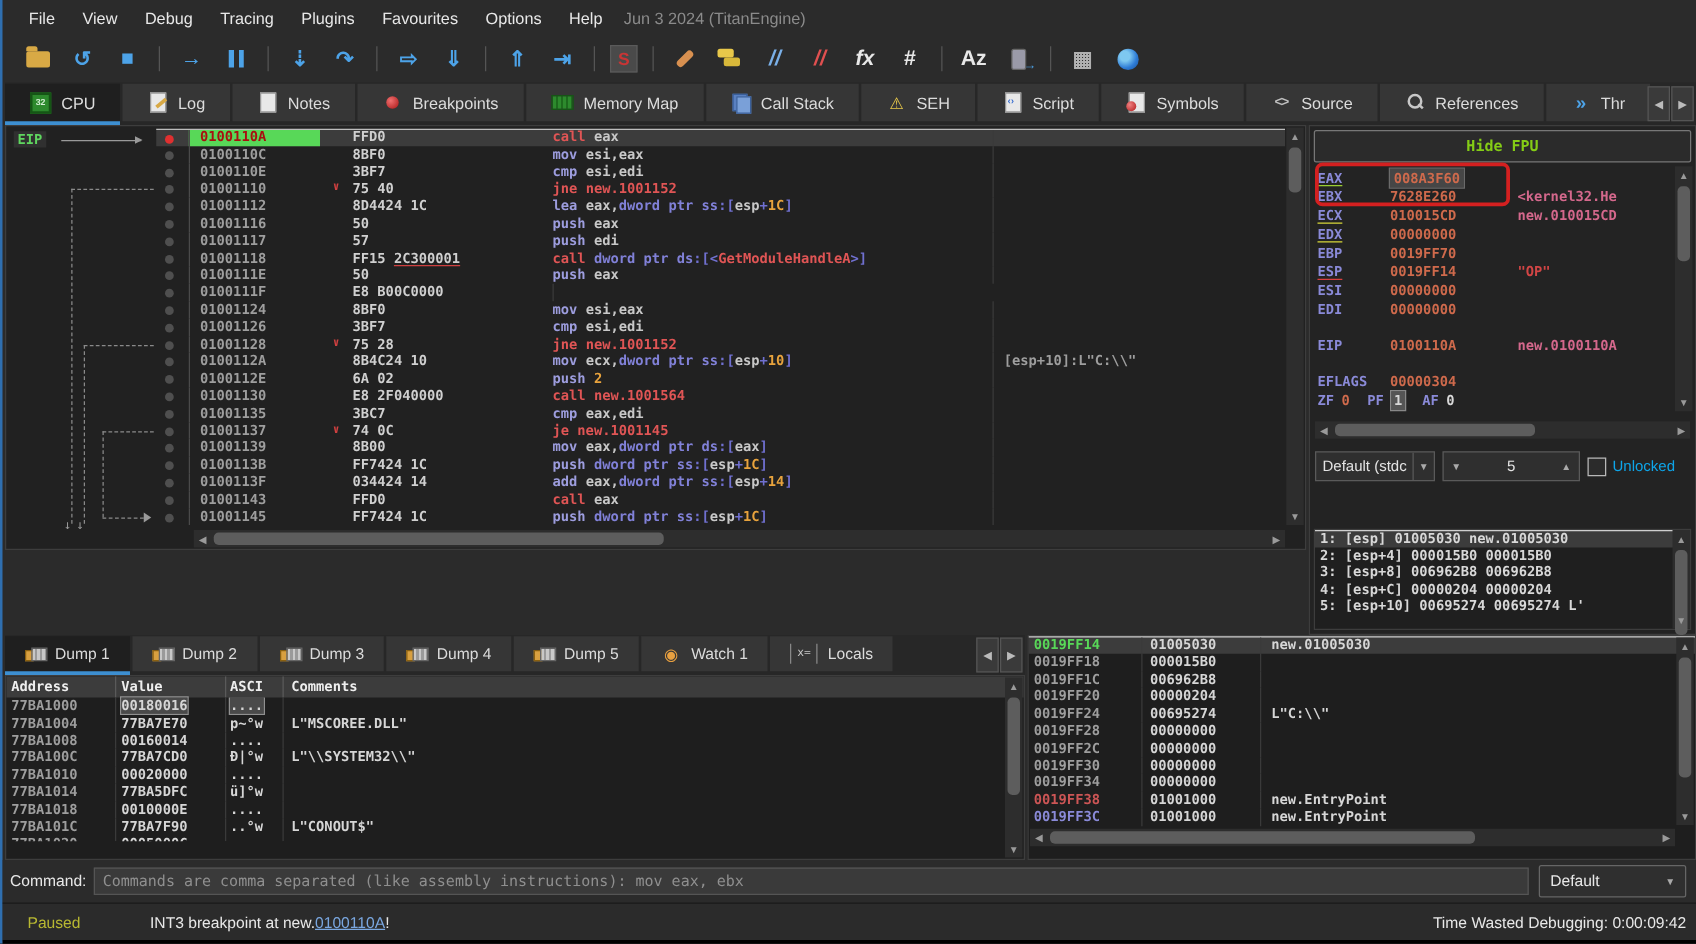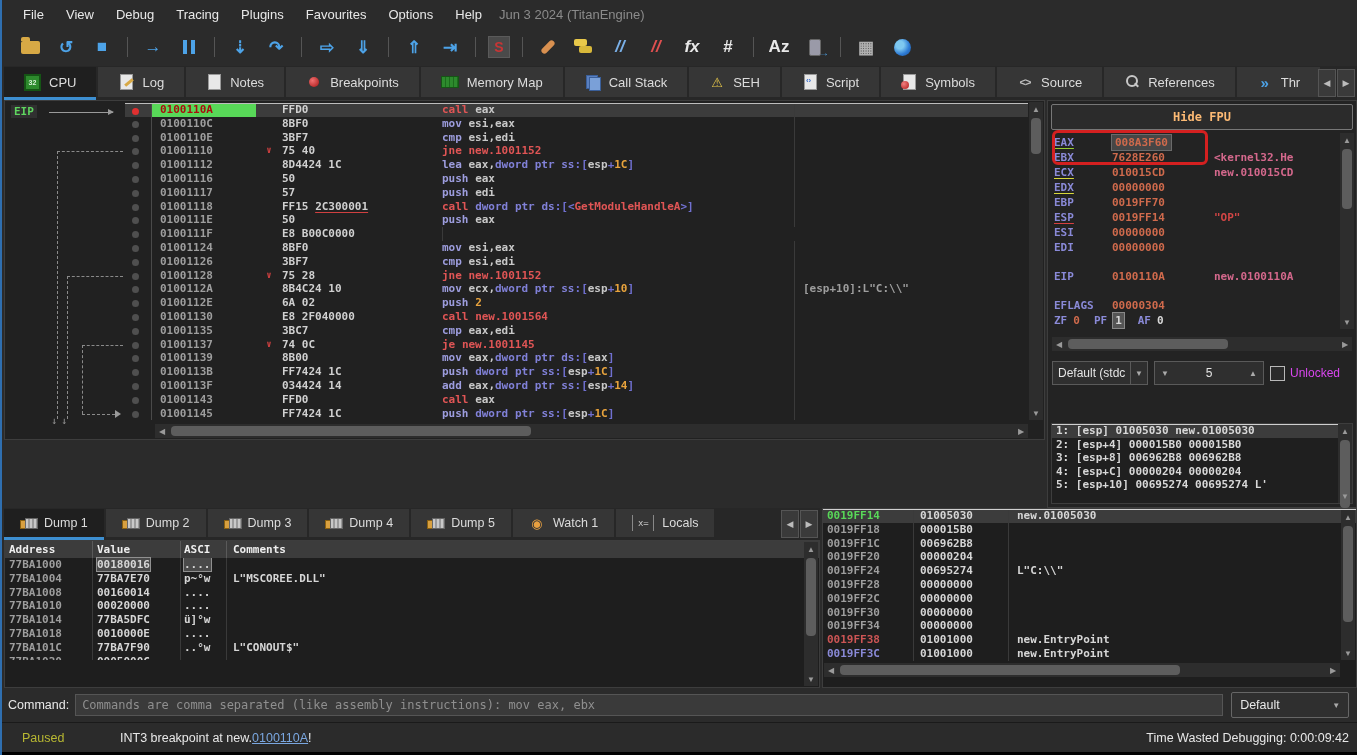--- a/index.html
+++ b/index.html
@@ -89,21 +89,21 @@
   
   .sb{position:absolute;background:#2d2d2d;}
   .sb .ar{position:absolute;color:#9a9a9a;font-size:8px;width:14px;height:14px;display:flex;align-items:center;justify-content:center;}
   .thumb{position:absolute;background:#5d5d5d;border-radius:4px;}
 
   
   .info-line{position:absolute;left:8px;font-size:11.5px;color:#d8d8d8;}
 
   
   #hidefpu{position:absolute;left:3px;top:3px;right:3px;height:24px;background:#2b2b2b;border:1px solid #777;border-radius:2px;
-           color:#fdba74;font-family:"DejaVu Sans Mono",monospace;font-weight:700;font-size:12px;display:flex;align-items:center;justify-content:center;}
+           color:#84cc16;font-family:"DejaVu Sans Mono",monospace;font-weight:700;font-size:12px;display:flex;align-items:center;justify-content:center;}
   #reg-rows{position:absolute;left:6px;top:34px;right:18px;}
   .reg-row{display:flex;height:15px;line-height:15px;font-family:"DejaVu Sans Mono",monospace;font-weight:700;font-size:11px;white-space:pre;}
   .reg-gap{height:14px;}
   .reg-name{width:58px;flex:none;color:#8a8ad8;}
   .u-green{text-decoration:underline;text-decoration-color:#9acd32;text-underline-offset:2px;}
   .u-yellow{text-decoration:underline;text-decoration-color:#d8d83a;text-underline-offset:2px;}
   .u-red{text-decoration:underline;text-decoration-color:#d84040;text-underline-offset:2px;}
   .reg-val{width:86px;flex:none;color:#cf6a4c;}
   .vbox{background:#464646;outline:1px solid #6a6a6a;width:auto;padding:0 3px;}
   .reg-com{flex:1;color:#d4688c;overflow:hidden;}
@@ -112,21 +112,21 @@
   .flag-val{color:#d8d8d8;margin-right:14px;}
   .flag-val.orange{color:#cf6a4c;}
   .flag-val.hl{background:#555;outline:1px solid #888;padding:0 2px;}
   #redbox{position:absolute;left:4px;top:29px;width:150px;height:29px;border:3px solid #d42020;border-radius:6px;z-index:5;}
   #reg-controls{position:absolute;left:4px;top:258px;right:4px;height:28px;display:flex;align-items:center;gap:6px;}
   .ctl{background:#2f2f2f;border:1px solid #5a5a5a;height:24px;box-sizing:border-box;display:flex;align-items:center;font-size:12px;color:#e4e4e4;}
   #conv{width:96px;padding-left:5px;justify-content:space-between;overflow:hidden;white-space:nowrap;}
   #conv .dd{border-left:1px solid #5a5a5a;width:16px;height:100%;display:flex;align-items:center;justify-content:center;font-size:8px;color:#aaa;flex:none;}
   #depth{width:110px;justify-content:space-between;padding:0 6px;}
   #depth .sp{font-size:8px;color:#aaa;}
-  #unlock{display:flex;align-items:center;gap:5px;font-size:12px;color:#d946ef;}
+  #unlock{display:flex;align-items:center;gap:5px;font-size:12px;color:#0ea5e9;}
   #unlock .box{width:13px;height:13px;border:1px solid #b8b8b8;background:#2b2b2b;}
   #args{position:absolute;left:3px;top:290px;right:3px;bottom:3px;background:#1f1f1f;border:1px solid #3d3d3d;margin-top:32px;}
   .arg-row{height:13.5px;line-height:13.5px;font-family:"DejaVu Sans Mono",monospace;font-weight:700;font-size:11px;color:#d8d8d8;white-space:pre;padding-left:4px;}
   .arg-row.sel{background:#3c3c3c;border-top:1px solid #cfcfcf;height:12.5px;line-height:12.5px;}
 
   
   #dump-tabs{position:absolute;left:2px;top:508px;width:816px;height:32px;background:#272727;display:flex;}
   #dump-tabs .tab{height:28px;padding:0 16px;font-size:12.5px;}
   #dump-tabs .tab.active{border-bottom:3px solid #3d8fd1;}
   #dump-panel{position:absolute;left:2px;top:540px;width:816px;height:148px;background:#1e1e1e;border:1px solid #3d3d3d;box-sizing:border-box;overflow:hidden;}
@@ -476,20 +476,21 @@
     <div id="dump-head">
         <span class="dcol-a">Address</span>
         <span class="dcol-v">Value</span>
         <span class="dcol-s">ASCI</span>
         <span class="dcol-c">Comments</span>
       </div>
     <div id="dump-rows">
         <div class="dump-row sel"><span class="dcol-a">77BA1000</span><span class="dcol-v"><span>00180016</span></span><span class="dcol-s"><span>....</span></span><span class="dcol-c"></span></div>
         <div class="dump-row"><span class="dcol-a">77BA1004</span><span class="dcol-v"><span>77BA7E70</span></span><span class="dcol-s"><span>p~°w</span></span><span class="dcol-c">L"MSCOREE.DLL"</span></div>
         <div class="dump-row"><span class="dcol-a">77BA1008</span><span class="dcol-v"><span>00160014</span></span><span class="dcol-s"><span>....</span></span><span class="dcol-c"></span></div>
+        <div class="dump-row"><span class="dcol-a">77BA100C</span><span class="dcol-v"><span>77BA7CD0</span></span><span class="dcol-s"><span>Ð|°w</span></span><span class="dcol-c">L"\\SYSTEM32\\"</span></div>
         <div class="dump-row"><span class="dcol-a">77BA1010</span><span class="dcol-v"><span>00020000</span></span><span class="dcol-s"><span>....</span></span><span class="dcol-c"></span></div>
         <div class="dump-row"><span class="dcol-a">77BA1014</span><span class="dcol-v"><span>77BA5DFC</span></span><span class="dcol-s"><span>ü]°w</span></span><span class="dcol-c"></span></div>
         <div class="dump-row"><span class="dcol-a">77BA1018</span><span class="dcol-v"><span>0010000E</span></span><span class="dcol-s"><span>....</span></span><span class="dcol-c"></span></div>
         <div class="dump-row"><span class="dcol-a">77BA101C</span><span class="dcol-v"><span>77BA7F90</span></span><span class="dcol-s"><span>..°w</span></span><span class="dcol-c">L"CONOUT$"</span></div>
         <div class="dump-row partial"><span class="dcol-a">77BA1020</span><span class="dcol-v"><span>0005000C</span></span><span class="dcol-s"><span></span></span><span class="dcol-c"></span></div>
       </div>
     <div class="sb" style="right:1px;top:1px;width:14px;bottom:1px;">
       <span class="ar" style="top:0;">▲</span>
       <div class="thumb" style="left:2px;top:16px;width:10px;height:78px;"></div>
       <span class="ar" style="bottom:0;">▼</span>

